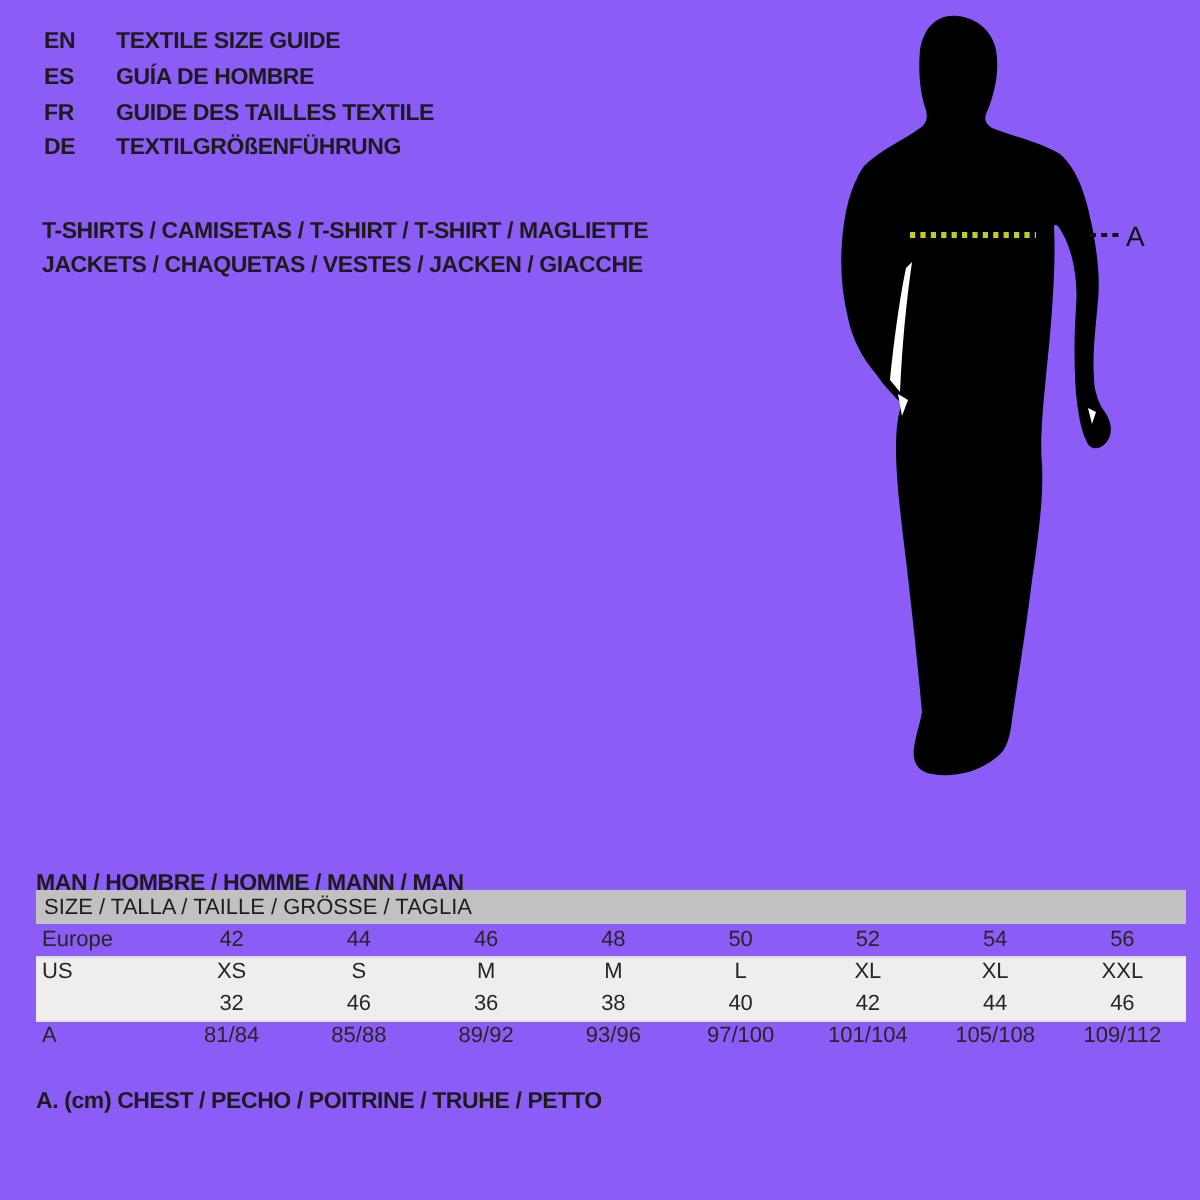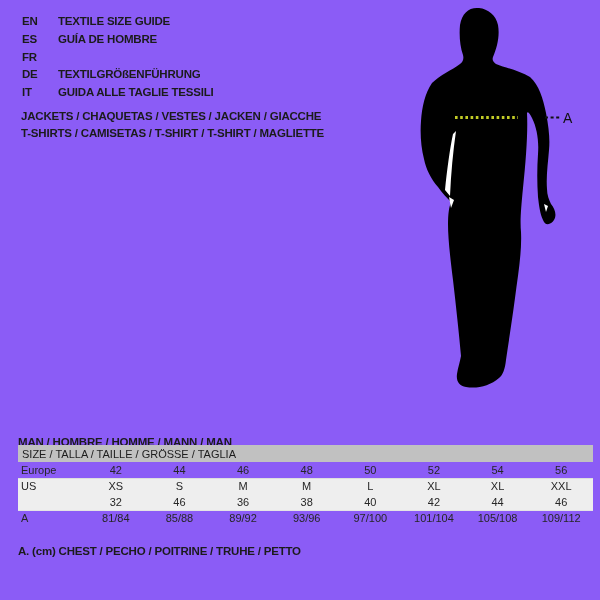--- a/index.html
+++ b/index.html
@@ -122,34 +122,31 @@
     <div class="lang-row">
       <span class="lang-code">EN</span>
       <span>TEXTILE SIZE GUIDE</span>
     </div>
     <div class="lang-row">
       <span class="lang-code">ES</span>
       <span>GUÍA DE HOMBRE</span>
     </div>
     <div class="lang-row">
       <span class="lang-code">FR</span>
+      <span>GUIDE DES TAILLES TEXTILE</span>
     </div>
     <div class="lang-row">
       <span class="lang-code">DE</span>
       <span>TEXTILGRÖßENFÜHRUNG</span>
     </div>
-    <div class="lang-row">
-      <span class="lang-code">IT</span>
-      <span>GUIDA ALLE TAGLIE TESSILI</span>
-    </div>
   </div>
 
   <div class="cat-lines">
+    <div>T-SHIRTS / CAMISETAS / T-SHIRT / T-SHIRT / MAGLIETTE</div>
     <div>JACKETS / CHAQUETAS / VESTES / JACKEN / GIACCHE</div>
-    <div>T-SHIRTS / CAMISETAS / T-SHIRT / T-SHIRT / MAGLIETTE</div>
   </div>
 
   <div class="figure-wrap">
     <svg viewBox="405 0 195 400" xmlns="http://www.w3.org/2000/svg">
       <path fill="#000000" d="
         M 479 8
         C 488 9 496 15 498 25
         C 500 36 497 48 493 57
         C 492 60 493 62 496 64
         C 506 68 520 71 530 77

